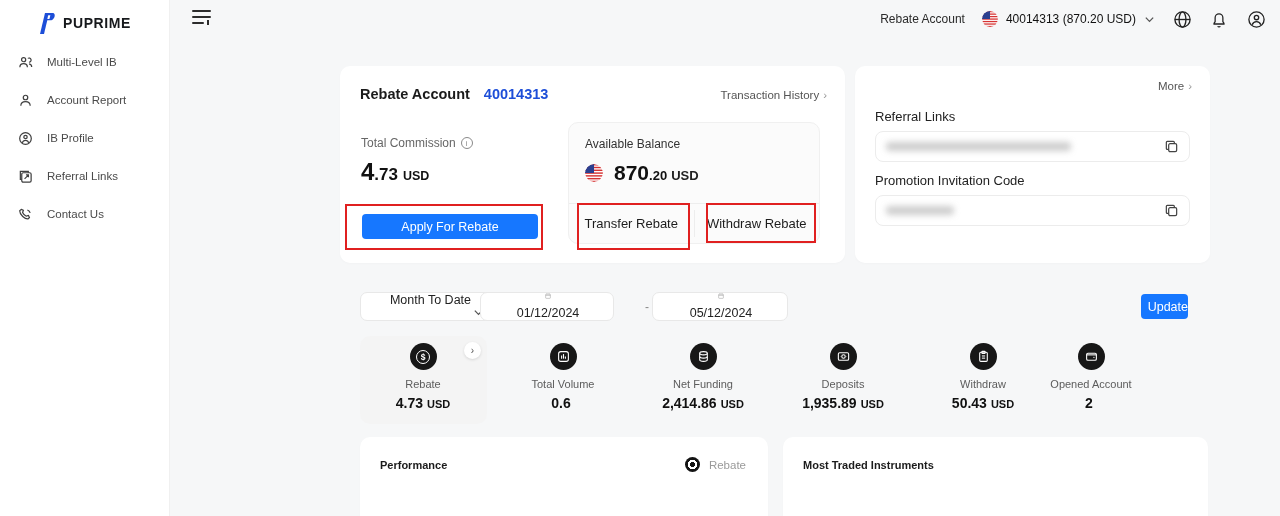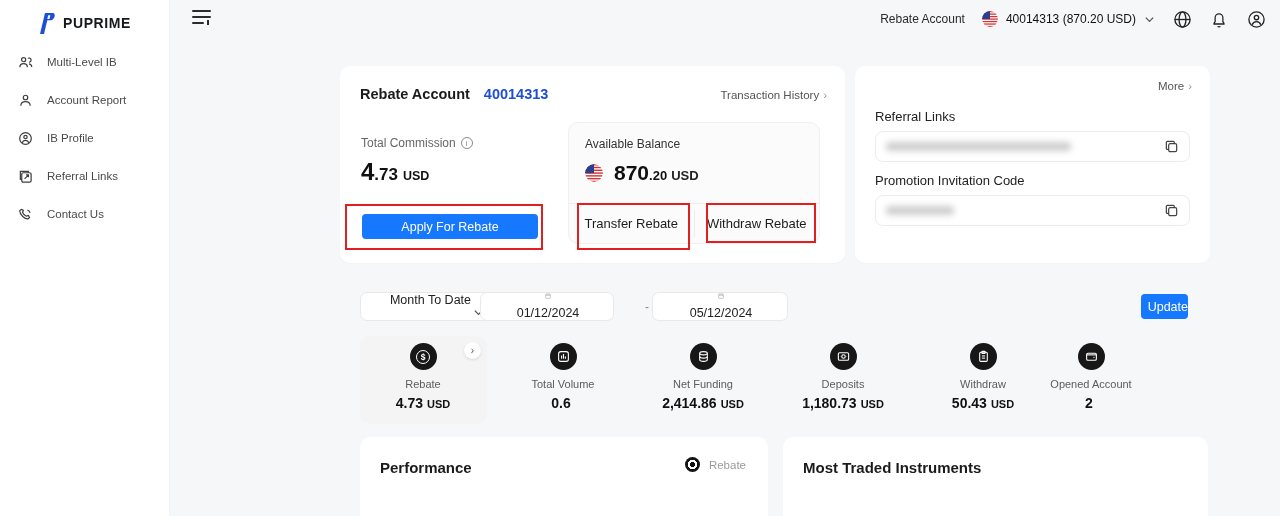--- a/index.html
+++ b/index.html
@@ -87,21 +87,21 @@
   .stat { position:absolute; top:343px; width:140px; text-align:center; cursor:pointer; }
   .stat-ic { width:27px; height:27px; border-radius:50%; background:#171717; margin:0 auto; display:flex; align-items:center; justify-content:center; color:#fff; }
   .stat-label { font-size:11px; color:#5c5c5c; margin-top:8px; }
   .stat-val { font-size:14px; font-weight:bold; color:#111; margin-top:5px; }
   .stat-unit { font-size:11px; font-weight:bold; margin-left:4px; }
   .ring-dollar { width:14px; height:14px; border:1.6px solid #fff; border-radius:50%; display:flex; align-items:center; justify-content:center; font-size:8.5px; font-weight:bold; color:#fff; }
 
   
   .panel-performance { left:360px; top:437px; width:408px; height:95px; }
   .panel-instruments { left:783px; top:437px; width:425px; height:95px; }
-  .panel-title { position:absolute; left:20px; top:22px; font-size:15px; font-weight:bold; color:#1b1b1b;text-align:right; }
+  .panel-title { position:absolute; left:20px; top:22px; font-size:11px; font-weight:bold; color:#1b1b1b;text-align:right; }
   .perf-legend { position:absolute; right:22px; top:20px; display:flex; align-items:center; gap:9px; }
   .legend-dot { width:15px; height:15px; border-radius:50%; background:radial-gradient(circle, #131313 0 2.4px, #fff 2.4px 4.6px, #131313 4.6px); }
   .legend-text { font-size:11.5px; color:#9a9a9a; }
 
   svg { display:block; }
 </style>
 </head>
 <body>
 
 <div class="sidebar">
@@ -370,21 +370,21 @@
 <div class="stat" style="left:773px">
   <div class="stat-ic">
     <svg width="13" height="13" viewBox="0 0 24 24" fill="none" stroke="#fff" stroke-width="2">
         <rect x="2.5" y="5" width="19" height="14" rx="2.5"></rect>
         <circle cx="12" cy="12" r="3.2"></circle>
         <line x1="6" y1="12" x2="6.5" y2="12"></line>
         <line x1="17.5" y1="12" x2="18" y2="12"></line>
       </svg>
   </div>
   <div class="stat-label">Deposits</div>
-  <div class="stat-val"><span>1,180.73</span><span class="stat-unit">USD</span></div>
+  <div class="stat-val"><span>1,935.89</span><span class="stat-unit">USD</span></div>
 </div>
 
 <div class="stat" style="left:913px">
   <div class="stat-ic">
     <svg width="13" height="13" viewBox="0 0 24 24" fill="none" stroke="#fff" stroke-width="2">
         <rect x="5" y="4" width="14" height="17" rx="2"></rect>
         <rect x="9" y="2.5" width="6" height="4" rx="1"></rect>
         <line x1="9" y1="11" x2="15" y2="11"></line>
         <line x1="9" y1="15" x2="15" y2="15"></line>
       </svg>

